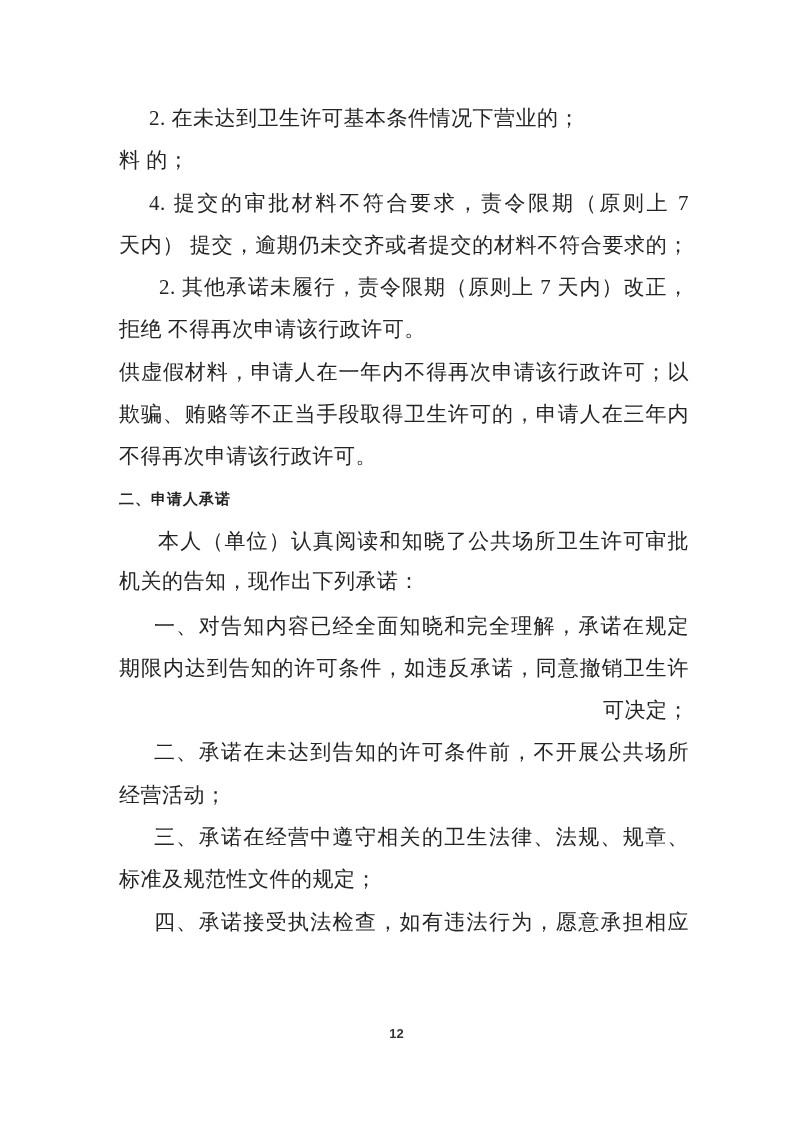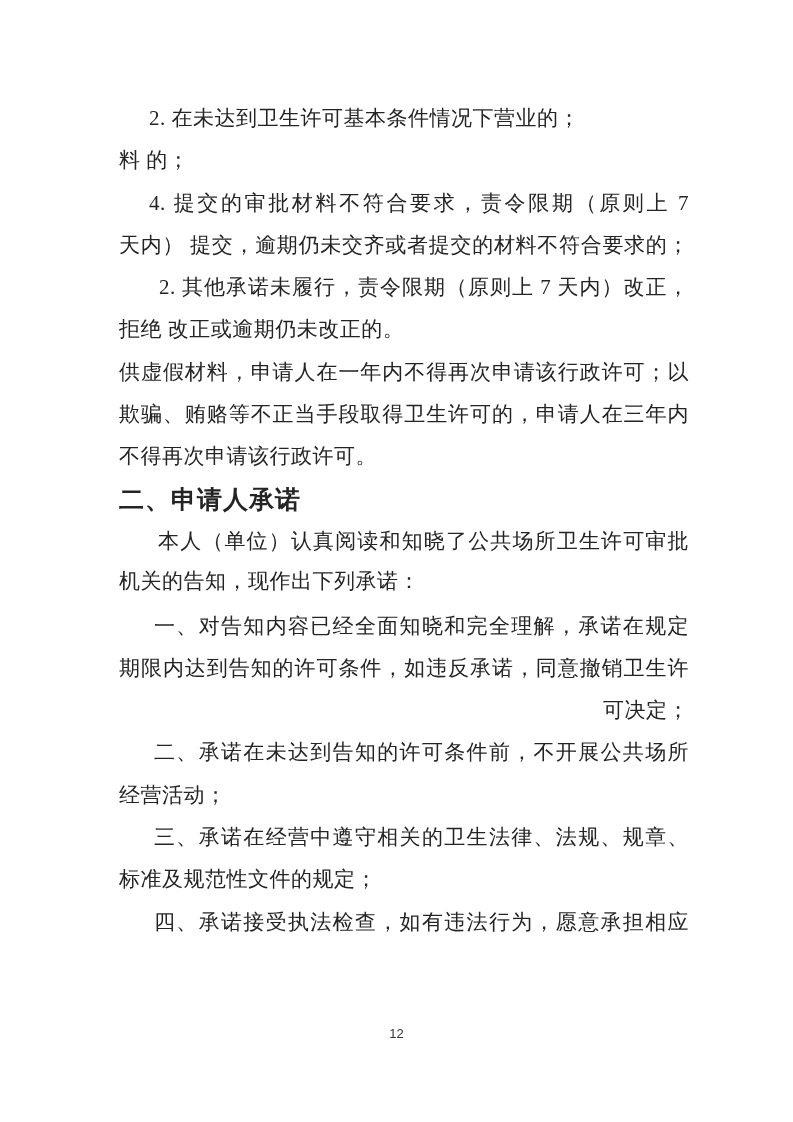--- a/index.html
+++ b/index.html
@@ -31,46 +31,46 @@
     letter-spacing: 0.5px;
   }
   .line.just {
     white-space: normal;
     text-align: justify;
     text-align-last: justify;
   }
   .line.bold {
     font-family: "Liberation Sans", "DejaVu Sans", sans-serif;
     font-weight: 700;
-    font-size: 25px;
+    font-size: 15px;
     letter-spacing: 1px;
   }
   .page-number {
     position: absolute;
     left: 0;
     right: 0;
     top: 1026px;
     text-align: center;
     font-family: "Liberation Sans", "DejaVu Sans", sans-serif;
     font-size: 13px;
-    font-weight: 400;
+    font-weight: 700;
     color: #333333;
   }
 </style>
 </head>
 <body>
 
 <div class="page">
   <div class="doc-body">
       <div class="line" style="padding-left: 30px;">2.  在未达到卫生许可基本条件情况下营业的；</div>
       <div class="line" style="padding-left: 0px;">料 的；</div>
       <div class="line just" style="padding-left: 30px;">4.   提交的审批材料不符合要求，责令限期（原则上 7</div>
       <div class="line just" style="padding-left: 0px;">天内） 提交，逾期仍未交齐或者提交的材料不符合要求的；</div>
       <div class="line just" style="padding-left: 40px;">2. 其他承诺未履行，责令限期（原则上 7 天内）改正，</div>
-      <div class="line" style="padding-left: 0px;">拒绝 改正或逾期仍未改正的。</div>
+      <div class="line" style="padding-left: 0px;">拒绝 不得再次申请该行政许可。</div>
       <div class="line just" style="padding-left: 0px;">供虚假材料，申请人在一年内不得再次申请该行政许可；以</div>
       <div class="line just" style="padding-left: 0px;">欺骗、贿赂等不正当手段取得卫生许可的，申请人在三年内</div>
       <div class="line" style="padding-left: 0px;">不得再次申请该行政许可。</div>
       <div class="line bold" style="padding-left: 0px;">二、申请人承诺</div>
       <div class="line just" style="padding-left: 39px;">本人（单位）认真阅读和知晓了公共场所卫生许可审批</div>
       <div class="line" style="padding-left: 0px; font-family: Liberation Mono, monospace;">机关的告知，现作出下列承诺：</div>
       <div class="line just" style="padding-left: 35px;">一、对告知内容已经全面知晓和完全理解，承诺在规定</div>
       <div class="line just" style="padding-left: 0px;">期限内达到告知的许可条件，如违反承诺，同意撤销卫生许</div>
       <div class="line" style="padding-left: 0px; text-align: right;">可决定；</div>
       <div class="line just" style="padding-left: 35px;">二、承诺在未达到告知的许可条件前，不开展公共场所</div>

